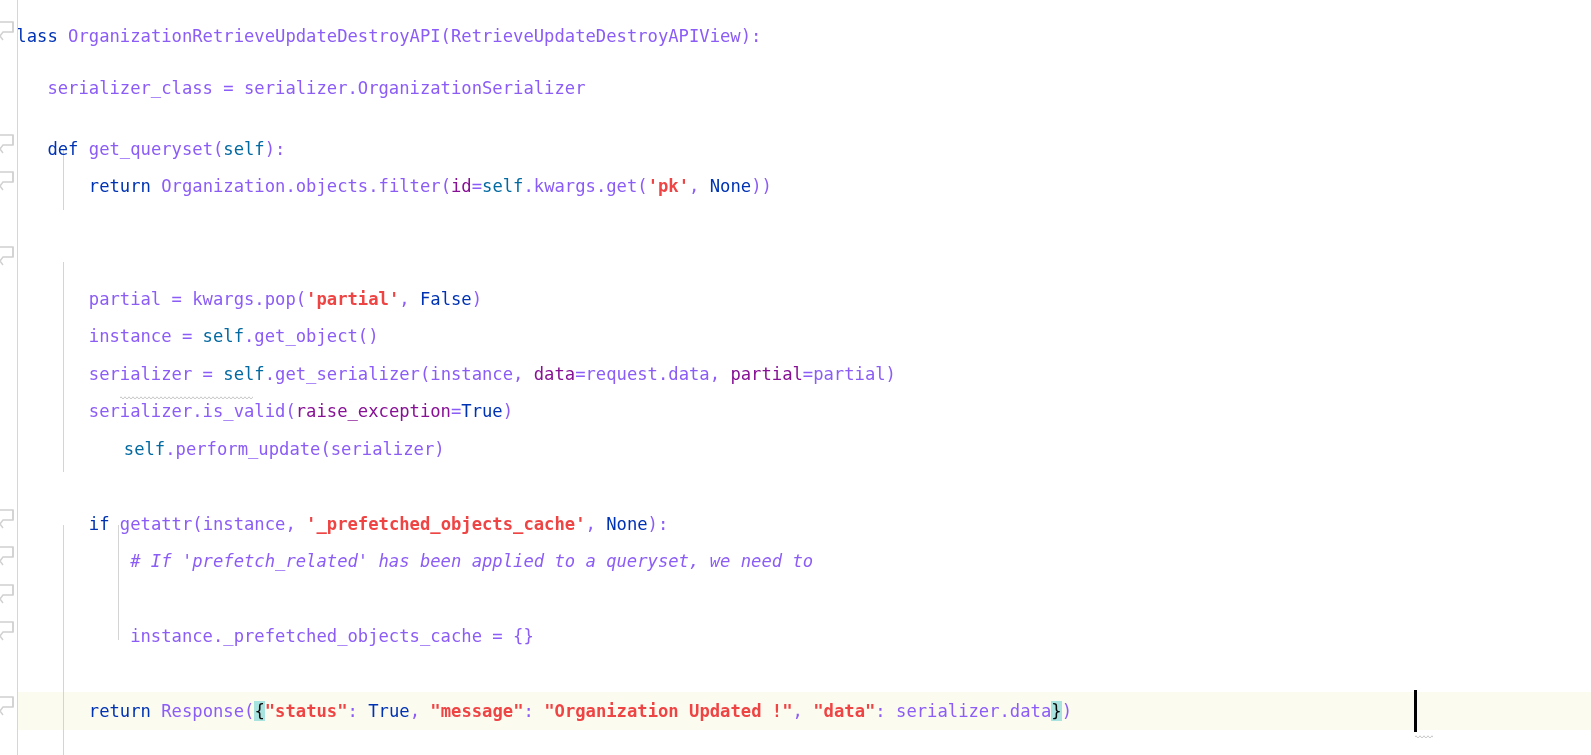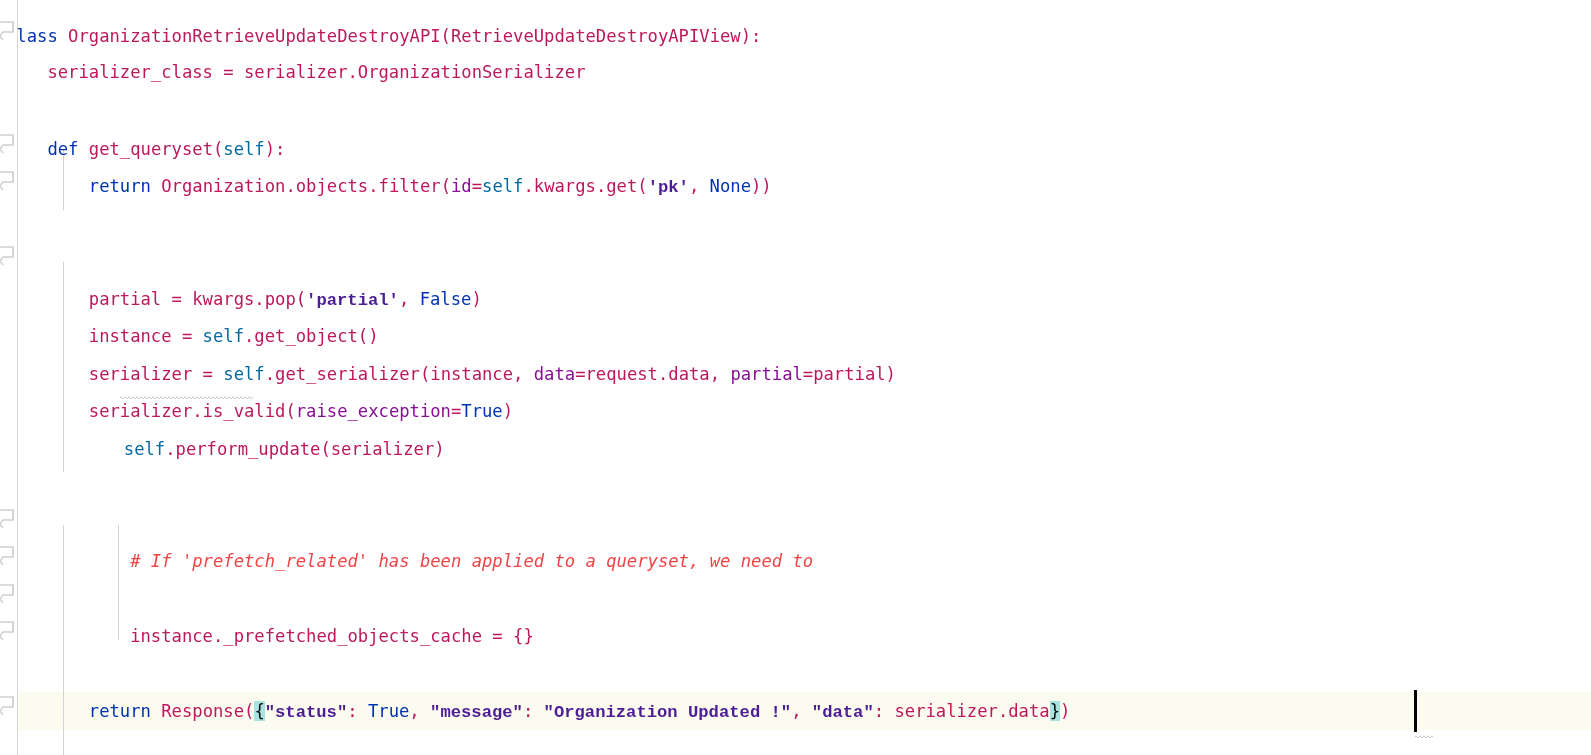--- a/index.html
+++ b/index.html
@@ -87,23 +87,23 @@
     width: 1px;
     background: #d4d4d4;
     z-index: 1;
   }
 
   
   .kw       { color: #0033b3; }        
   .bool     { color: #0033b3; }        
   .self     { color: #0369a1; }        
   .param    { color: #871094; }        
-  .str      { color: #4c1d95; font-weight: bold; font-family: Liberation Mono, monospace; }   
-  .cmt      { color: #ef4444; font-style: italic; }  
-  .pln      { color: #be185d; }
+  .str      { color: #ef4444; font-weight: bold; }   
+  .cmt      { color: #8b5cf6; font-style: italic; }  
+  .pln      { color: #8b5cf6; }
 
   
   .brace-match {
     background: #a9e3e0;
     color: #080808;
   }
 
   
   .squiggle {
     position: absolute;
@@ -129,31 +129,32 @@
 
   <div id="indent-guides">
       <div class="indent-guide" style="left: 63px; top: 150px; height: 60px; background: rgb(212, 212, 212);"></div>
       <div class="indent-guide" style="left: 63px; top: 262px; height: 210px; background: rgb(212, 212, 212);"></div>
       <div class="indent-guide" style="left: 63px; top: 525px; height: 230px; background: rgb(212, 212, 212);"></div>
       <div class="indent-guide" style="left: 118px; top: 525px; height: 115px; background: rgb(212, 212, 212);"></div>
     </div>
 
   <div id="code-surface">
       <div class="line" style="top: 18px;"><span class="code"><span class="kw">class</span><span class="pln"> OrganizationRetrieveUpdateDestroyAPI(RetrieveUpdateDestroyAPIView):</span></span></div>
-      <div class="line" style="top: 54px;"><span class="code"><span class="pln">    serializer_class = serializer.OrganizationSerializer</span></span></div>
+      <div class="line" style="top: 70px;"><span class="code"><span class="pln">    serializer_class = serializer.OrganizationSerializer</span></span></div>
       <div class="line" style="top: 93px;"><span class="code"></span></div>
       <div class="line" style="top: 130.5px;"><span class="code"><span class="pln">    </span><span class="kw">def</span><span class="pln"> get_queryset(</span><span class="self">self</span><span class="pln">):</span></span></div>
       <div class="line" style="top: 168px;"><span class="code"><span class="pln">        </span><span class="kw">return</span><span class="pln"> Organization.objects.filter(</span><span class="param">id</span><span class="pln">=</span><span class="self">self</span><span class="pln">.kwargs.get(</span><span class="str">'pk'</span><span class="pln">, </span><span class="bool">None</span><span class="pln">))</span></span></div>
       <div class="line" style="top: 205.5px;"><span class="code"></span></div>
       <div class="line" style="top: 280.5px;"><span class="code"><span class="pln">        partial = kwargs.pop(</span><span class="str">'partial'</span><span class="pln">, </span><span class="bool">False</span><span class="pln">)</span></span></div>
       <div class="line" style="top: 318px;"><span class="code"><span class="pln">        instance = </span><span class="self">self</span><span class="pln">.get_object()</span></span></div>
       <div class="line" style="top: 355.5px;"><span class="code"><span class="pln">        serializer = </span><span class="self">self</span><span class="pln">.get_serializer(instance, </span><span class="param">data</span><span class="pln">=request.data, </span><span class="param">partial</span><span class="pln">=partial)</span></span></div>
       <div class="line" style="top: 393px;"><span class="code"><span class="pln">        serializer.is_valid(</span><span class="param">raise_exception</span><span class="pln">=</span><span class="bool">True</span><span class="pln">)</span></span></div>
       <div class="line" style="top: 430.5px; margin-left: 35px;"><span class="code"><span class="pln">        </span><span class="self">self</span><span class="pln">.perform_update(serializer)</span></span></div>
       <div class="line" style="top: 468px;"><span class="code"></span></div>
+      <div class="line" style="top: 505.5px;"><span class="code"><span class="pln">        </span><span class="kw">if</span><span class="pln"> getattr(instance, </span><span class="str">'_prefetched_objects_cache'</span><span class="pln">, </span><span class="bool">None</span><span class="pln">):</span></span></div>
       <div class="line" style="top: 543px;"><span class="code"><span class="cmt">            # If 'prefetch_related' has been applied to a queryset, we need to</span></span></div>
       <div class="line" style="top: 618px; text-decoration: underline;"><span class="code"><span class="pln">            instance._prefetched_objects_cache = {}</span></span></div>
       <div class="line" style="top: 655.5px;"><span class="code"></span></div>
       <div class="line" style="top: 693px;"><span class="code"><span class="pln">        </span><span class="kw">return</span><span class="pln"> Response(</span><span class="pln brace-match">{</span><span class="str">"status"</span><span class="pln">: </span><span class="bool">True</span><span class="pln">, </span><span class="str">"message"</span><span class="pln">: </span><span class="str">"Organization Updated !"</span><span class="pln">, </span><span class="str">"data"</span><span class="pln">: serializer.data</span><span class="pln brace-match">}</span><span class="pln">)</span></span></div>
     </div>
 
   <div id="squiggles">
       <div class="squiggle" style="left: 120px; top: 384px; width: 133px;"><svg width="133" height="4" viewBox="0 0 133 4" preserveAspectRatio="none">
           <path d="M0 3 q1 -2.4 2 0 q1 2.4 2 0 q1 -2.4 2 0 q1 2.4 2 0 q1 -2.4 2 0 q1 2.4 2 0 q1 -2.4 2 0 q1 2.4 2 0 q1 -2.4 2 0 q1 2.4 2 0 q1 -2.4 2 0 q1 2.4 2 0 q1 -2.4 2 0 q1 2.4 2 0 q1 -2.4 2 0 q1 2.4 2 0 q1 -2.4 2 0 q1 2.4 2 0 q1 -2.4 2 0 q1 2.4 2 0 q1 -2.4 2 0 q1 2.4 2 0 q1 -2.4 2 0 q1 2.4 2 0 q1 -2.4 2 0 q1 2.4 2 0 q1 -2.4 2 0 q1 2.4 2 0 q1 -2.4 2 0 q1 2.4 2 0 q1 -2.4 2 0 q1 2.4 2 0 q1 -2.4 2 0 q1 2.4 2 0 q1 -2.4 2 0 q1 2.4 2 0 q1 -2.4 2 0 q1 2.4 2 0 q1 -2.4 2 0 q1 2.4 2 0 q1 -2.4 2 0 q1 2.4 2 0 q1 -2.4 2 0 q1 2.4 2 0 q1 -2.4 2 0 q1 2.4 2 0 q1 -2.4 2 0 q1 2.4 2 0 q1 -2.4 2 0 q1 2.4 2 0 q1 -2.4 2 0 q1 2.4 2 0 q1 -2.4 2 0 q1 2.4 2 0 q1 -2.4 2 0 q1 2.4 2 0 q1 -2.4 2 0 q1 2.4 2 0 q1 -2.4 2 0 q1 2.4 2 0 q1 -2.4 2 0 q1 2.4 2 0 q1 -2.4 2 0 q1 2.4 2 0 q1 -2.4 2 0 q1 2.4 2 0 q1 -2.4 2 0 q1 2.4 2 0" fill="none" stroke="#c9c9c9" stroke-width="1"></path>
         </svg></div>

